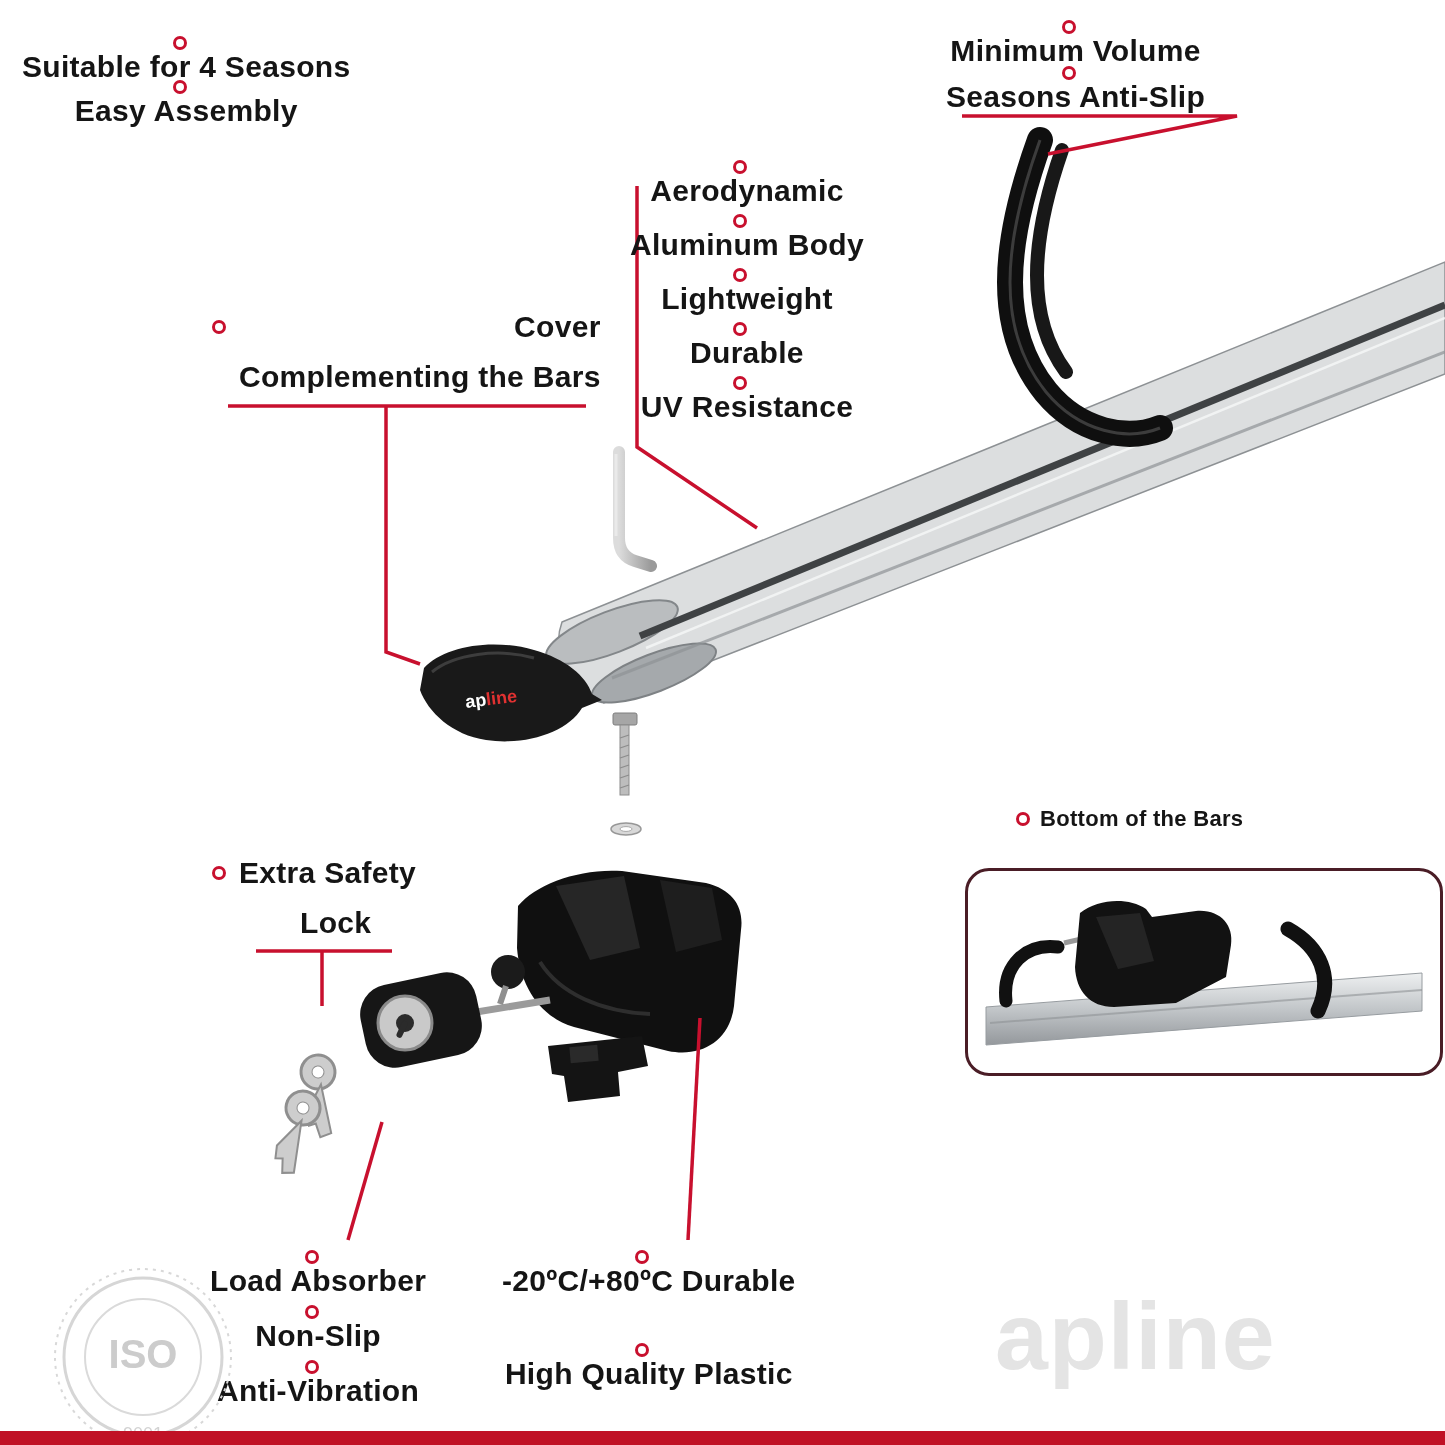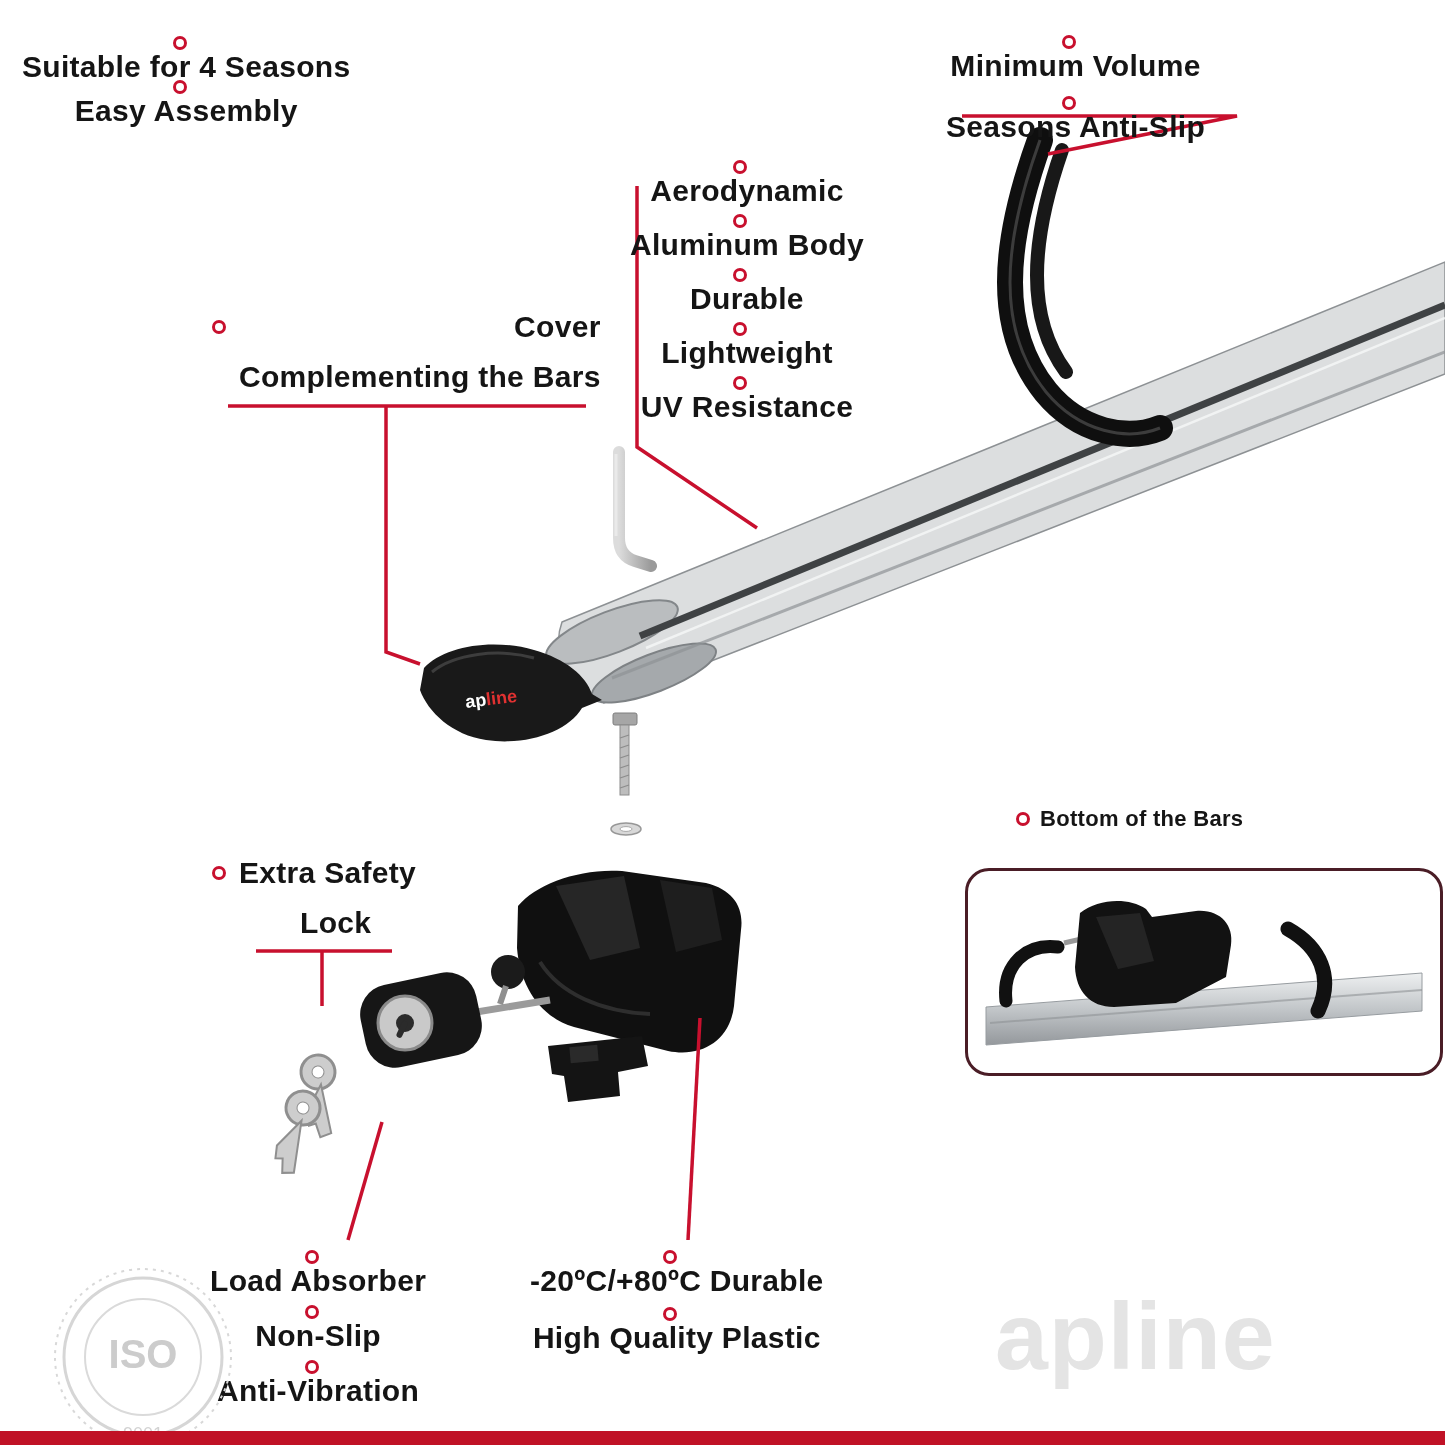--- a/index.html
+++ b/index.html
@@ -6,24 +6,24 @@
   html,body { width:1445px; height:1445px; background:#fff; font-family:"Liberation Sans",sans-serif; }
   .canvas { position:relative; width:1445px; height:1445px; overflow:hidden; background:#fff; color:#151515; }
 
   .art { position:absolute; left:0; top:0; width:1445px; height:1445px; }
 
   .feature-list { position:absolute; display:flex; flex-direction:column; }
   .feature-item { display:flex; align-items:center; font-size:30px; font-weight:600; letter-spacing:.3px; white-space:nowrap;flex-direction:column; }
   .bullet { flex:0 0 auto; width:14px; height:14px; border:3.5px solid #C8102E; border-radius:50%; background:#fff; margin-right:13px; }
 
   .list-topleft   { left:22px;  top:36px; }   .list-topleft  .feature-item { height:44px; }
-  .list-topright  { left:946px; top:20px; }   .list-topright .feature-item { height:46px;margin-top:15px; }
+  .list-topright  { left:946px; top:20px; }   .list-topright .feature-item { height:46px; }
   .list-center    { left:630px; top:160px; }  .list-center   .feature-item { height:54px; }
   .list-botleft   { left:210px; top:1250px; } .list-botleft  .feature-item { height:55px; }
-  .list-botcenter { left:530px; top:1250px; } .list-botcenter.feature-list .feature-item { height:57px; }
+  .list-botcenter { left:502px; top:1250px;gap:36px; } .list-botcenter.feature-list .feature-item { height:57px; }
 
   .callout { position:absolute; font-size:30px; font-weight:600; letter-spacing:.3px; white-space:nowrap; }
   .callout .line1 { display:flex; align-items:center; height:50px;justify-content:space-between; }
   .callout .line2 { height:50px; padding-left:27px; display:flex; align-items:center; }
   .callout-cover { left:212px; top:302px; }
   .callout-lock  { left:212px; top:848px; }
   .callout-lock .line2 { padding-left:88px; }
 
   .heading-bottombars { position:absolute; left:1016px; top:806px; display:flex; align-items:center; font-size:22px; font-weight:600; letter-spacing:.3px; }
   .heading-bottombars .bullet { margin-right:10px; }
@@ -170,25 +170,25 @@
     <div class="feature-item">
         <span class="bullet"></span>
         <span>Aerodynamic</span>
       </div>
     <div class="feature-item">
         <span class="bullet"></span>
         <span>Aluminum Body</span>
       </div>
     <div class="feature-item">
         <span class="bullet"></span>
+        <span>Lightweight</span>
+      </div>
+    <div class="feature-item">
+        <span class="bullet"></span>
         <span>Durable</span>
-      </div>
-    <div class="feature-item">
-        <span class="bullet"></span>
-        <span>Lightweight</span>
       </div>
     <div class="feature-item">
         <span class="bullet"></span>
         <span>UV Resistance</span>
       </div>
   </div>
 
   <div class="callout callout-cover">
     <div class="line1">
         <span class="bullet"></span>

